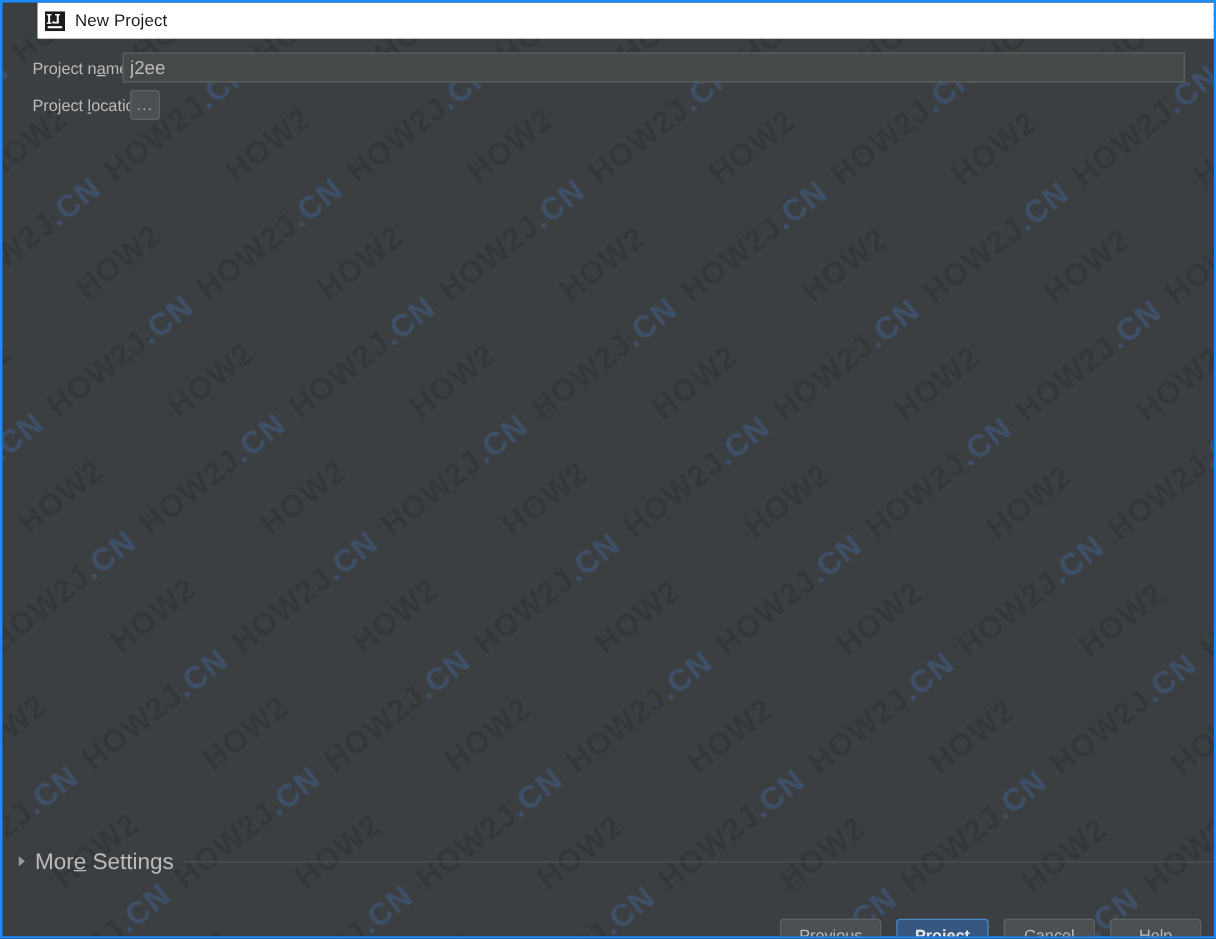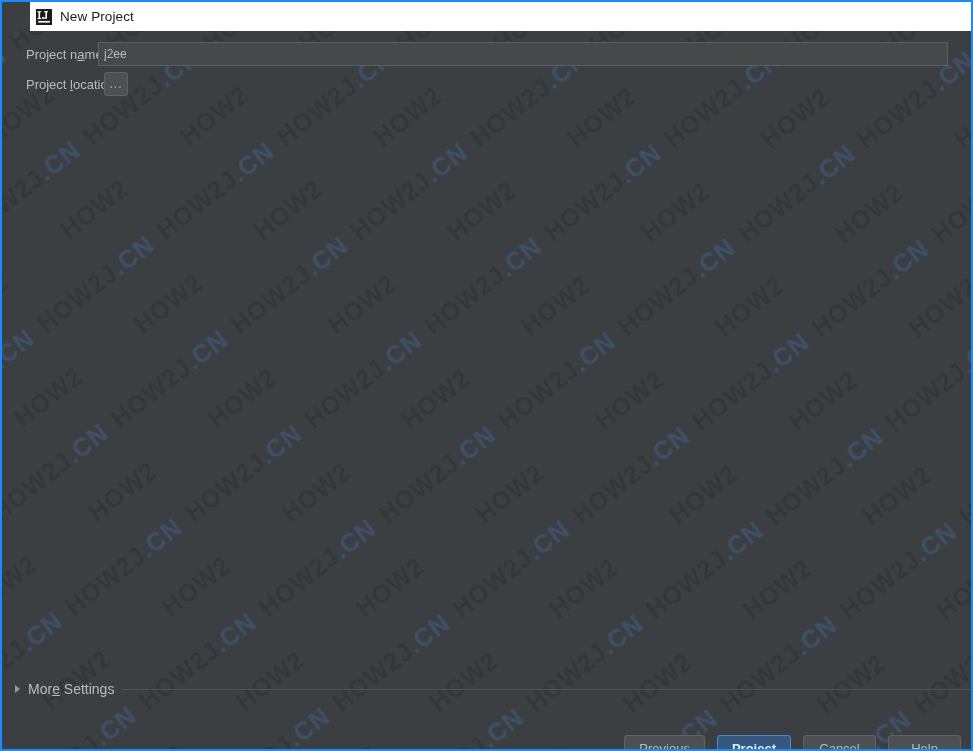--- a/index.html
+++ b/index.html
@@ -109,21 +109,21 @@
   .field-label u {
     text-decoration: underline;
     text-underline-offset: 1px;
   }
 
   .text-field {
     height: 24px;
     box-sizing: border-box;
     background: #45494a;
     color: #bbbbbb;
-    font-size: 12px;
+    font-size: 15px;
     font-family: "Liberation Sans", sans-serif;
     padding: 0 5px;
     outline: none;
     border: 1px solid #5e6060;
     border-radius: 0;
   }
   .text-field.focused {
     border: 2px solid #4b7ba8;
     background: #45494a;
   }
@@ -159,21 +159,21 @@
     align-items: center;
     cursor: default;
   }
   #more-settings-arrow {
     margin-left: 12px;
     margin-right: 6px;
     display: block;
     flex: 0 0 auto;
   }
   #more-settings-label {
-    font-size: 14px;
+    font-size: 18px;
     color: #bbbbbb;
     white-space: nowrap;
     font-family: "Liberation Sans", sans-serif;
   }
   #more-settings-label u { text-decoration: underline; }
   #more-settings-separator {
     flex: 1 1 auto;
     height: 1px;
     background: #4f5254;
     margin-left: 8px;

